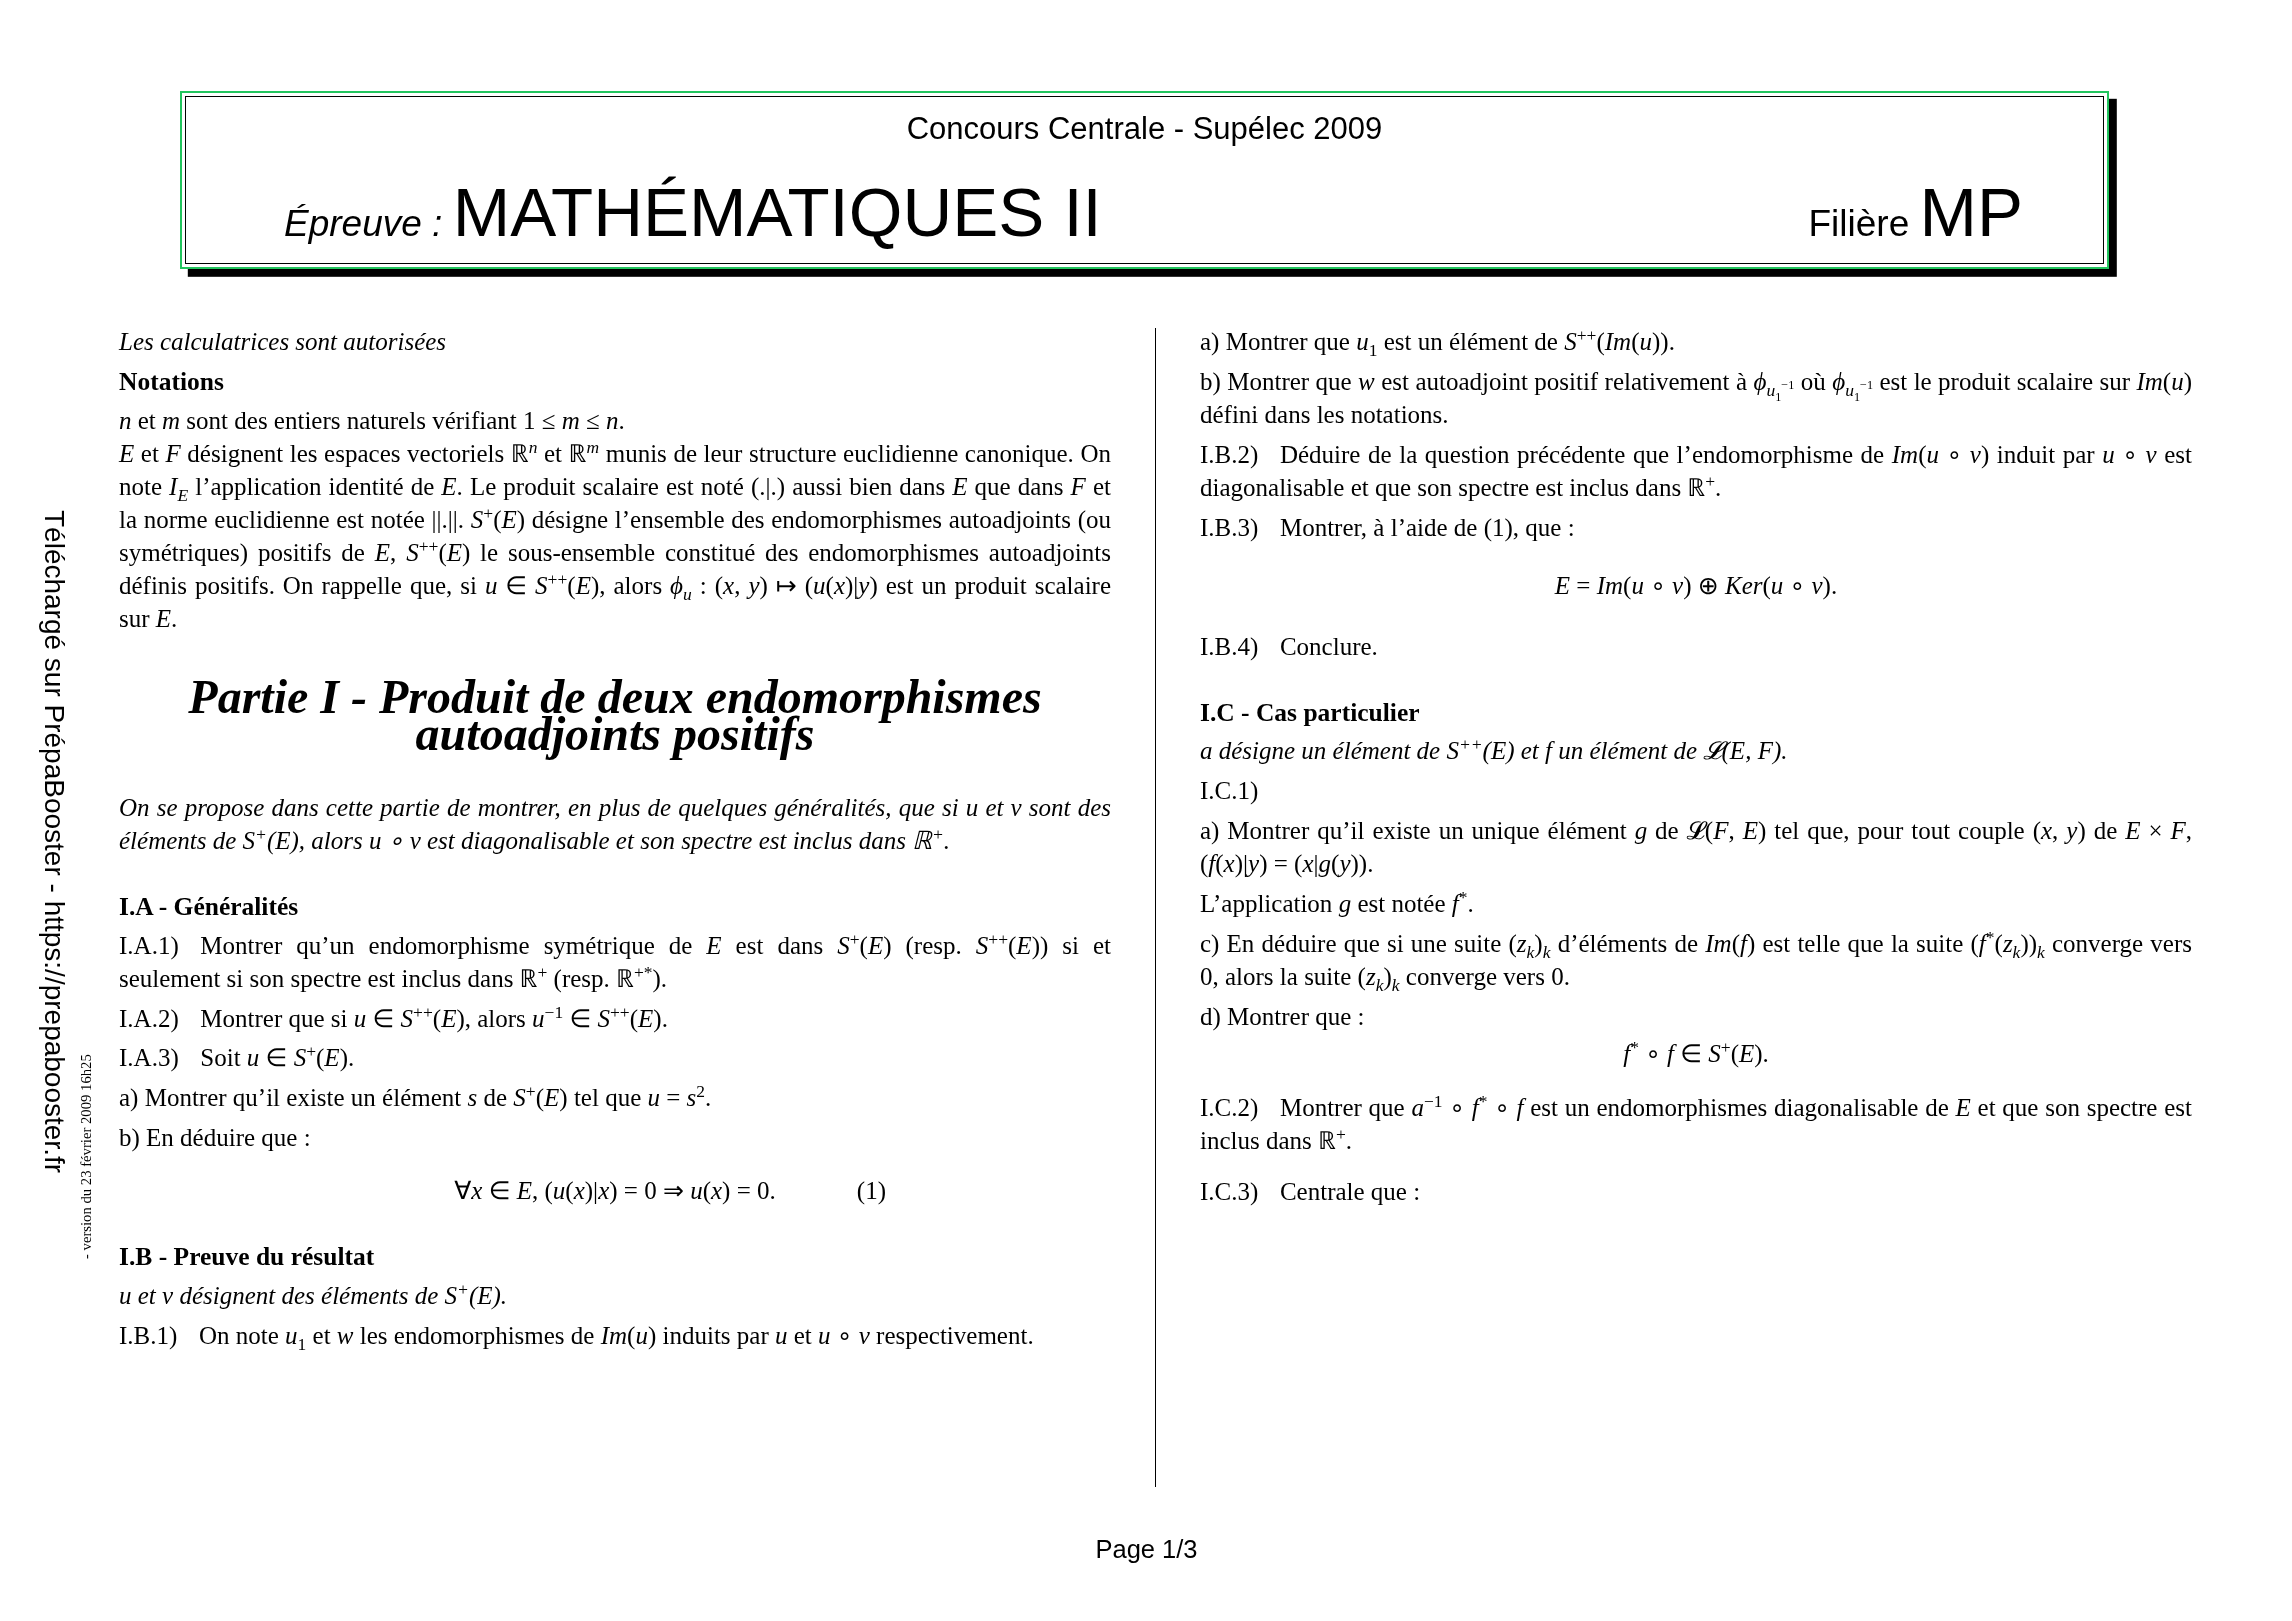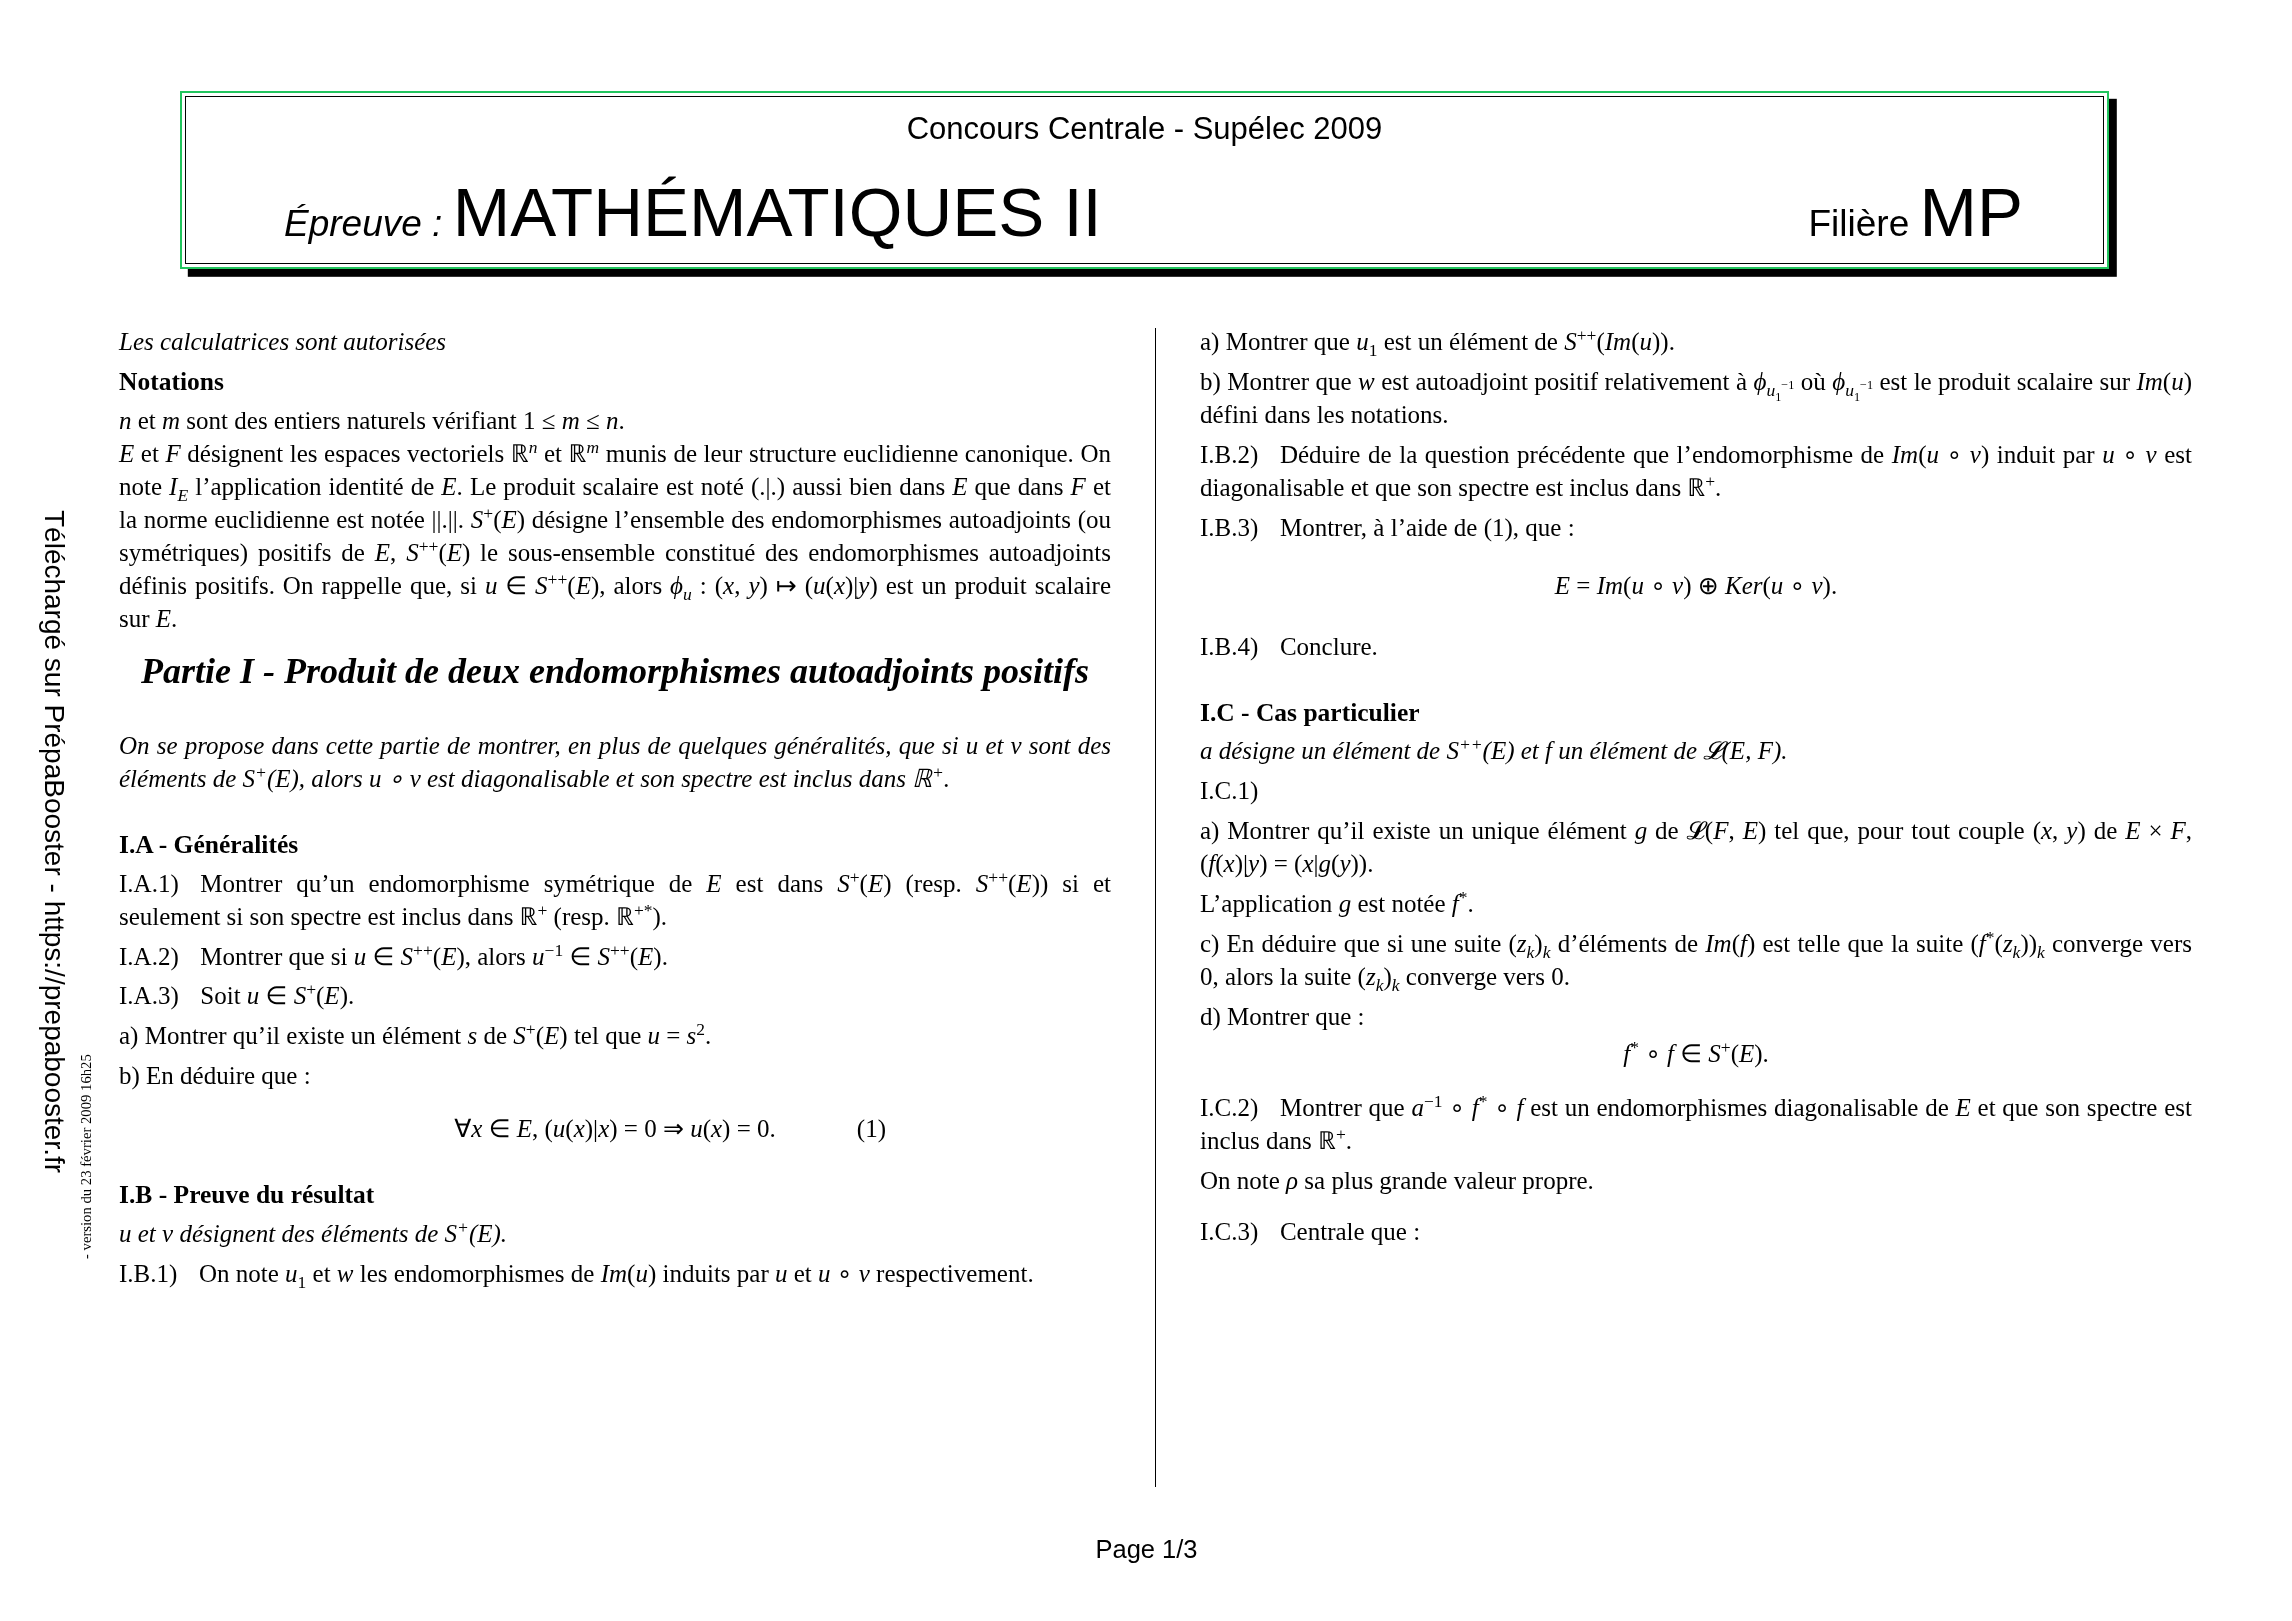--- a/index.html
+++ b/index.html
@@ -38,21 +38,21 @@
 
   .col { position: absolute; top: 325px; font-family: "Liberation Serif", serif; font-size: 25px; line-height: 33px; }
   .col.left { left: 119px; width: 992px; }
   .col.right { left: 1200px; width: 992px; }
   .divider { position: absolute; left: 1155px; top: 328px; width: 1px; height: 1159px; background: #000; }
 
   .col p { margin: 0 0 6.9px 0; text-align: justify; }
   .col p.tight { margin-bottom: 0; }
   .italic { font-style: italic; }
   .bold-h { font-weight: bold; font-size: 25.5px; margin: 0 0 5.9px 0; }
-  .part-title { font-style: italic; font-weight: bold; font-size: 36px; line-height: 37px; text-align: center; margin: 18px 0 39px 0; }
+  .part-title { font-style: italic; font-weight: bold; font-size: 48px; line-height: 37px; text-align: center; margin: 43px 0 39px 0; }
   .sec-title { font-weight: bold; font-size: 25.5px; margin: 33px 0 5.9px 0; }
   .eq { text-align: center; margin: 19.6px 0 21.6px 0; position: relative; }
   .eq .tag { position: absolute; right: 225px; }
   .q-label { margin-right: 21.6px; }
   i.m { font-style: italic; }
   sup, sub { font-size: 70%; line-height: 0; }
 
   .page-footer { position: absolute; left: 0; right: 0; top: 1535px; text-align: center; font-family: "Liberation Sans", sans-serif; font-size: 25.5px; }
 </style>
 </head>
@@ -109,18 +109,17 @@
 
   <div class="sec-title">I.C - Cas particulier</div>
   <p class="italic"><i>a</i> désigne un élément de <i>S</i><sup>++</sup>(<i>E</i>) et <i>f</i> un élément de 𝓛(<i>E</i>, <i>F</i>).</p>
   <p>I.C.1)</p>
   <p>a) Montrer qu’il existe un unique élément <i class="m">g</i> de 𝓛(<i class="m">F</i>, <i class="m">E</i>) tel que, pour tout couple (<i class="m">x</i>, <i class="m">y</i>) de <i class="m">E</i> × <i class="m">F</i>, (<i class="m">f</i>(<i class="m">x</i>)|<i class="m">y</i>) = (<i class="m">x</i>|<i class="m">g</i>(<i class="m">y</i>)).</p>
   <p>L’application <i class="m">g</i> est notée <i class="m">f</i><sup>*</sup>.</p>
   <p>c) En déduire que si une suite (<i class="m">z<sub>k</sub></i>)<sub><i>k</i></sub> d’éléments de <i class="m">Im</i>(<i class="m">f</i>) est telle que la suite (<i class="m">f</i><sup>*</sup>(<i class="m">z<sub>k</sub></i>))<sub><i>k</i></sub> converge vers 0, alors la suite (<i class="m">z<sub>k</sub></i>)<sub><i>k</i></sub> converge vers 0.</p>
   <p class="tight">d) Montrer que :</p>
   <div class="eq" style="margin:3.9px 0 21.6px 0"><i class="m">f</i><sup>*</sup> ∘ <i class="m">f</i> ∈ <i class="m">S</i><sup>+</sup>(<i class="m">E</i>).</div>
   <p><span class="q-label">I.C.2)</span><span>Montrer que <i class="m">a</i><sup>−1</sup> ∘ <i class="m">f</i><sup>*</sup> ∘ <i class="m">f</i> est un endomorphismes diagonalisable de <i class="m">E</i> et que son spectre est inclus dans ℝ<sup>+</sup>.</span></p>
-  <p>On note <i class="m">ρ</i> sa plus grande valeur propre.</p>
   <p class="tight" style="margin-top:17.6px"><span class="q-label">I.C.3)</span><span>Centrale que :</span></p>
 </div>
 
 <div class="page-footer">Page 1/3</div>
 
 
 </body></html>

